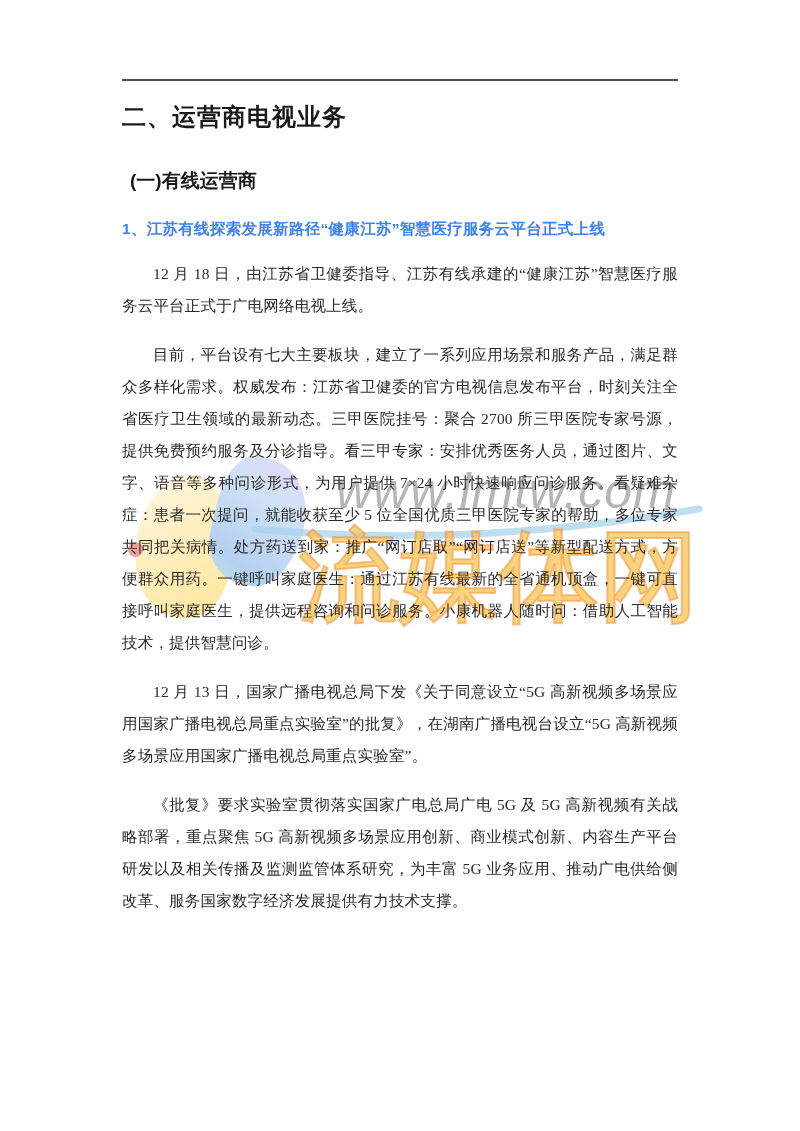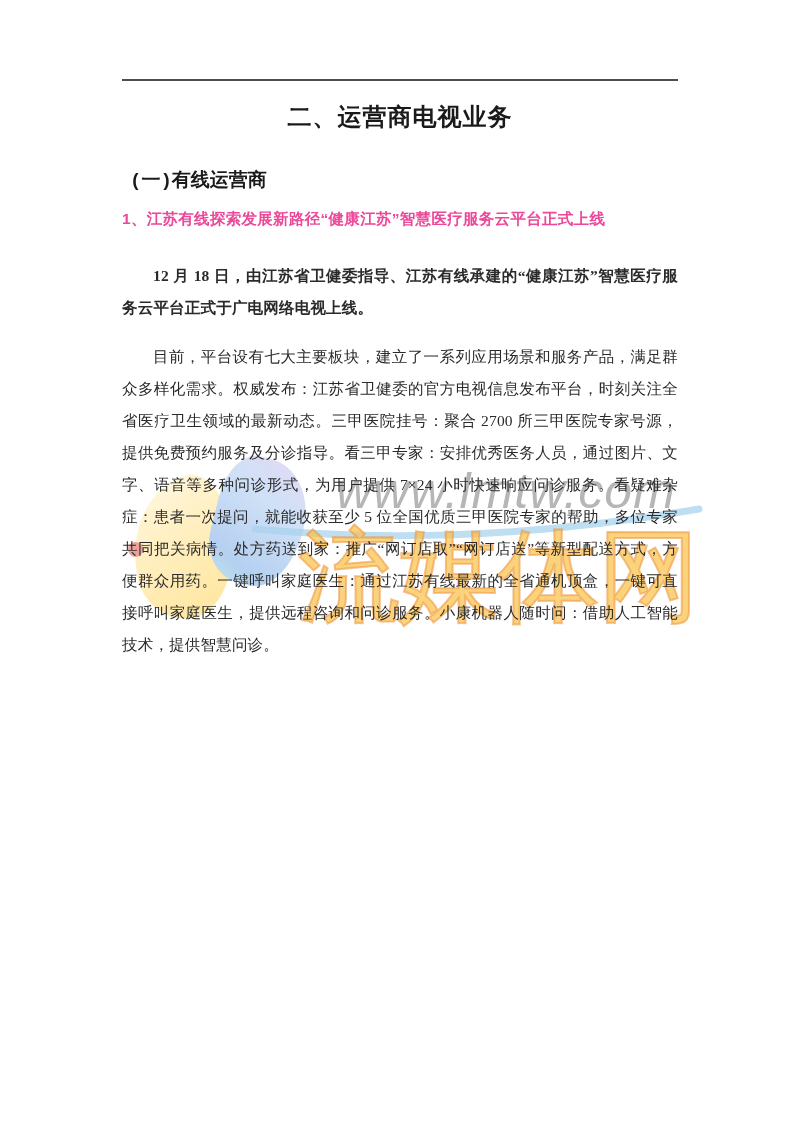--- a/index.html
+++ b/index.html
@@ -21,50 +21,49 @@
     background: #4d4d4d;
   }
   h1.sec {
     font-family: "Liberation Sans", sans-serif;
     font-size: 24px;
     line-height: 30px;
     font-weight: bold;
     color: #1a1a1a;
     letter-spacing: 1px;
     margin: 21px 0 0 0;
-    text-align: center;
   }
   h2.subsec {
-    font-family: Liberation Mono, monospace;
+    font-family: Liberation Sans, sans-serif;
     font-size: 19px;
     line-height: 24px;
     font-weight: bold;
     color: #1a1a1a;
     margin: 37px 0 0 0;
     padding-left: 8px;
   }
   h3.art {
     font-family: "Liberation Sans", sans-serif;
     font-size: 15.5px;
     line-height: 22px;
     font-weight: bold;
-    color: #ec4899;
-    margin: 15px 0 0 0;
+    color: #3b82f6;
+    margin: 25px 0 0 0;
     letter-spacing: 0.3px;
   }
   p.body {
     font-size: 15.5px;
     line-height: 32px;
     margin: 17px 0 0 0;
     text-indent: 2em;
     text-align: justify;
     letter-spacing: 0.2px;
     color: #2a2a2a;
   }
-  h3.art + p.body { margin-top: 30px; font-weight: bold; }
+  h3.art + p.body { margin-top: 18px; }
   .pagenum {
     font-family: "Liberation Sans", sans-serif;
     font-size: 11px;
     color: #222222;
     margin-top: 3px;
   }
 
   
   .watermark {
     position: absolute;
@@ -135,16 +134,18 @@
     <div class="top-rule"></div>
 
     <h1 class="sec">二、运营商电视业务</h1>
 
     <h2 class="subsec">(一)有线运营商</h2>
 
     <h3 class="art">1、江苏有线探索发展新路径“健康江苏”智慧医疗服务云平台正式上线</h3>
     <p class="body">12 月 18 日，由江苏省卫健委指导、江苏有线承建的“健康江苏”智慧医疗服务云平台正式于广电网络电视上线。</p>
     <p class="body">目前，平台设有七大主要板块，建立了一系列应用场景和服务产品，满足群众多样化需求。权威发布：江苏省卫健委的官方电视信息发布平台，时刻关注全省医疗卫生领域的最新动态。三甲医院挂号：聚合 2700 所三甲医院专家号源，提供免费预约服务及分诊指导。看三甲专家：安排优秀医务人员，通过图片、文字、语音等多种问诊形式，为用户提供 7×24 小时快速响应问诊服务。看疑难杂症：患者一次提问，就能收获至少 5 位全国优质三甲医院专家的帮助，多位专家共同把关病情。处方药送到家：推广“网订店取”“网订店送”等新型配送方式，方便群众用药。一键呼叫家庭医生：通过江苏有线最新的全省通机顶盒，一键可直接呼叫家庭医生，提供远程咨询和问诊服务。小康机器人随时问：借助人工智能技术，提供智慧问诊。</p>
 
+    <p class="body">12 月 13 日，国家广播电视总局下发《关于同意设立“5G 高新视频多场景应用国家广播电视总局重点实验室”的批复》，在湖南广播电视台设立“5G 高新视频多场景应用国家广播电视总局重点实验室”。</p>
+    <p class="body">《批复》要求实验室贯彻落实国家广电总局广电 5G 及 5G 高新视频有关战略部署，重点聚焦 5G 高新视频多场景应用创新、商业模式创新、内容生产平台研发以及相关传播及监测监管体系研究，为丰富 5G 业务应用、推动广电供给侧改革、服务国家数字经济发展提供有力技术支撑。</p>
 
   </div>
 
 </div>
 
 </body></html>

